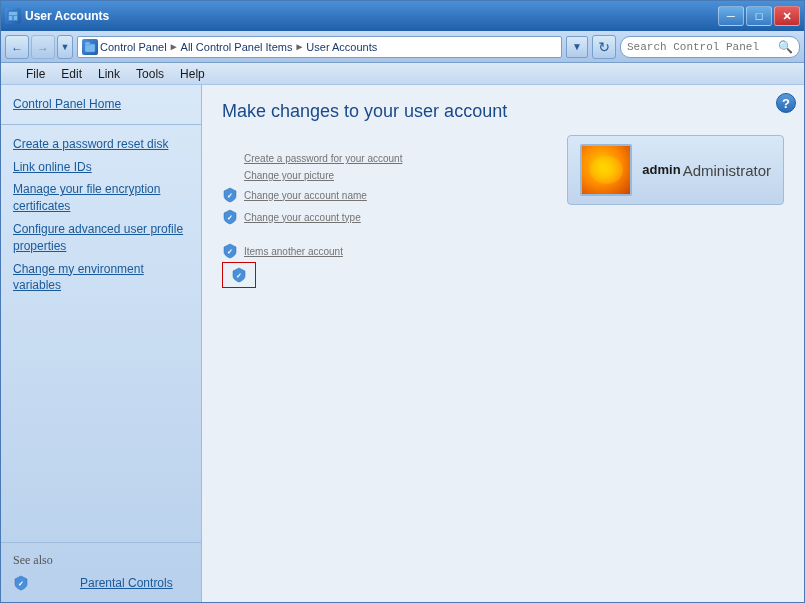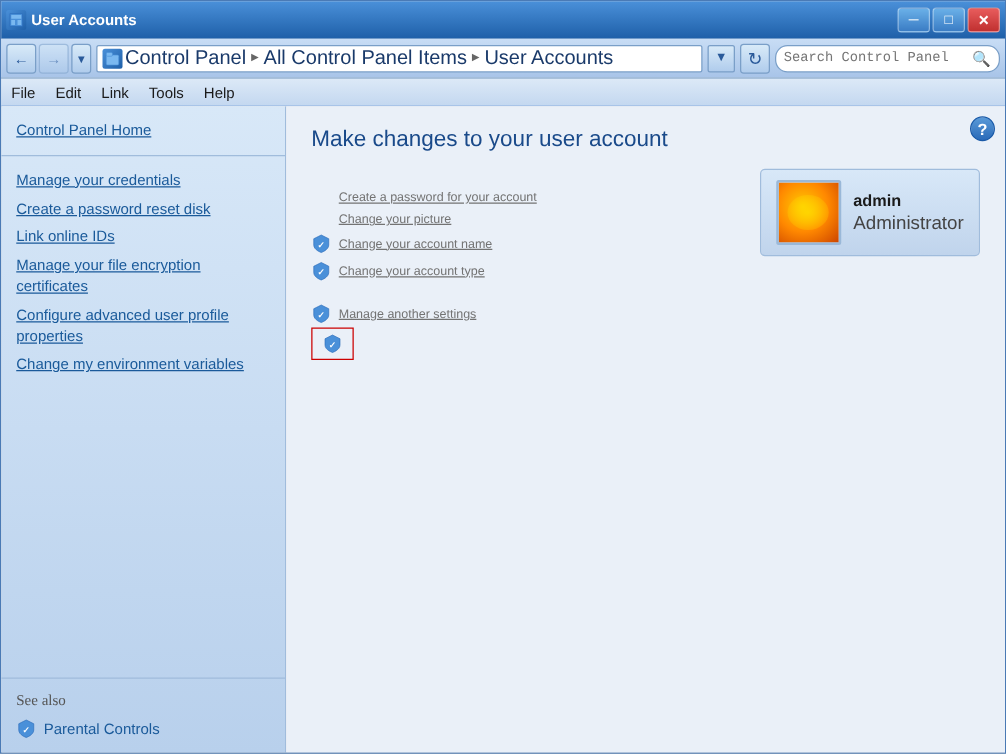--- a/index.html
+++ b/index.html
@@ -113,21 +113,21 @@
       border-radius: 2px;
       display: flex;
       align-items: center;
       justify-content: center;
       color: white;
       font-size: 9px;
       flex-shrink: 0;
     }
     .path-segment {
       color: #1a3a6a;
-      font-size: 16px;
+      font-size: 11px;
     }
     .path-arrow {
       color: #666;
       font-size: 10px;
     }
     .address-dropdown {
       width: 22px;
       height: 22px;
       background: linear-gradient(to bottom, #d8eaf8, #b0ccec);
       border: 1px solid #7a9fc8;
@@ -177,21 +177,21 @@
       font-size: 12px;
       cursor: pointer;
     }
 
     
     .menu-bar {
       height: 22px;
       background: linear-gradient(to bottom, #dce9f7, #c4d8f0);
       display: flex;
       align-items: center;
-      padding: 0 0;
+      padding: 0 17px;
       flex-shrink: 0;
       border-bottom: 1px solid #a8c4e8;
       text-align: center;
     }
     .menu-item {
       padding: 2px 8px;
       cursor: pointer;
       color: #1a1a1a;
       font-size: 12px;
       border-radius: 2px;
@@ -199,21 +199,21 @@
 
     
     .main-content {
       display: flex;
       flex: 1;
       overflow: hidden;
     }
 
     
     .sidebar {
-      width: 228px;
+      width: 201px;
       background: linear-gradient(to bottom, #d8e8f8, #b8d0ec);
       border-right: 1px solid #a0bcdc;
       display: flex;
       flex-direction: column;
       padding: 8px 0;
       flex-shrink: 0;
     }
     .sidebar-link {
       padding: 3px 12px;
       color: #1a5a9a;
@@ -246,20 +246,22 @@
       cursor: pointer;
     }
     .shield-icon-small {
       width: 16px;
       height: 16px;
       flex-shrink: 0;
     }
     .sidebar-icon-link-text {
       color: #1a5a9a;
       font-size: 12px;
+      text-decoration: underline;
+      margin-left: 45px;
     }
 
     
     .content-panel {
       flex: 1;
       background: #eaf0f8;
       padding: 16px 20px;
       position: relative;
     }
     .help-icon {
@@ -354,21 +356,21 @@
       position: absolute;
       top: 20%;
       left: 15%;
       width: 70%;
       height: 60%;
       background: radial-gradient(ellipse, rgba(255,220,0,0.8), transparent);
       border-radius: 50%;
     }
     .user-info {
       display: flex;
-      flex-direction: column;
+      flex-direction: row;
       gap: 2px;
     }
     .user-name {
       font-size: 13px;
       font-weight: bold;
       color: #1a1a1a;
     }
     .user-role {
       font-size: 15px;
       color: #444;
@@ -432,21 +434,20 @@
     <div class="menu-item">Tools</div>
     <div class="menu-item">Help</div>
   </div>
 
   <div class="main-content">
 
     <div class="sidebar">
       <div class="sidebar-link">Control Panel Home</div>
 
       <div class="sidebar-section">
-        <div class="sidebar-link">Manage your credentials</div>
         <div class="sidebar-link">Create a password reset disk</div>
         <div class="sidebar-link">Link online IDs</div>
         <div class="sidebar-link">Manage your file encryption certificates</div>
         <div class="sidebar-link">Configure advanced user profile properties</div>
         <div class="sidebar-link">Change my environment variables</div>
       </div>
 
       <div class="sidebar-bottom">
         <div class="sidebar-see-also">See also</div>
         <div class="sidebar-icon-link">
@@ -496,21 +497,21 @@
           <span class="content-link-text">Change your account type</span>
         </div>
       </div>
 
       <div class="links-section">
         <div class="content-link">
           <svg class="link-icon" viewBox="0 0 16 16" width="16" height="16">
             <path d="M8 1 L14 4 L14 9 C14 13 8 15 8 15 C8 15 2 13 2 9 L2 4 Z" fill="#4a90d9" stroke="#2a6ab8" stroke-width="0.5"></path>
             <text x="8" y="11" text-anchor="middle" fill="white" font-size="7" font-weight="bold">✓</text>
           </svg>
-          <span class="content-link-text">Manage another settings</span>
+          <span class="content-link-text">Items another account</span>
         </div>
         <div class="highlighted-link">
           <svg class="link-icon" viewBox="0 0 16 16" width="16" height="16">
             <path d="M8 1 L14 4 L14 9 C14 13 8 15 8 15 C8 15 2 13 2 9 L2 4 Z" fill="#4a90d9" stroke="#2a6ab8" stroke-width="0.5"></path>
             <text x="8" y="11" text-anchor="middle" fill="white" font-size="7" font-weight="bold">✓</text>
           </svg>
         </div>
       </div>
     </div>
   </div>

